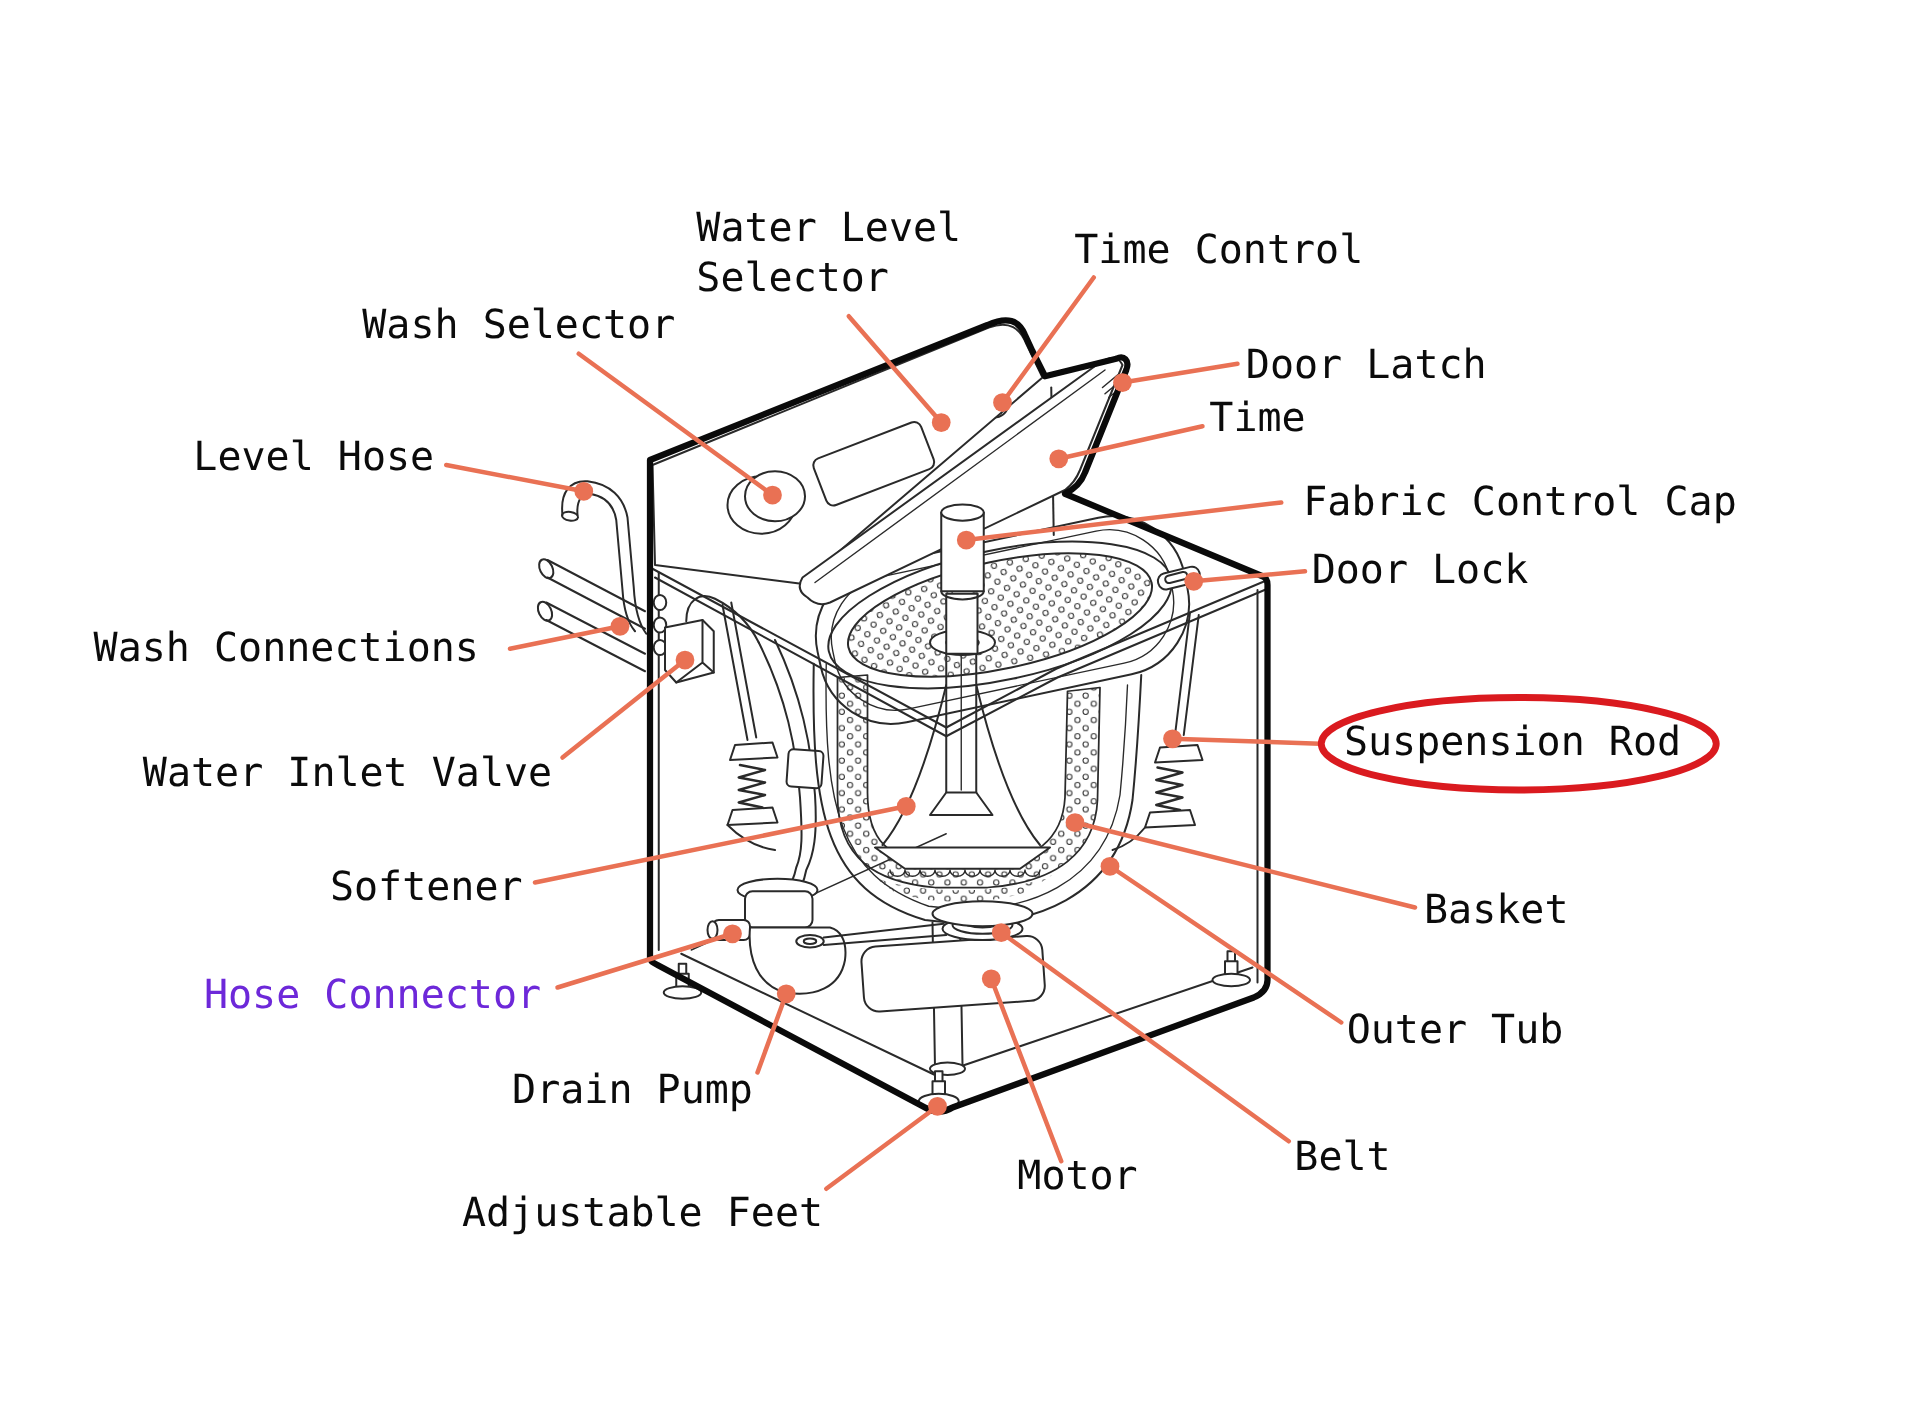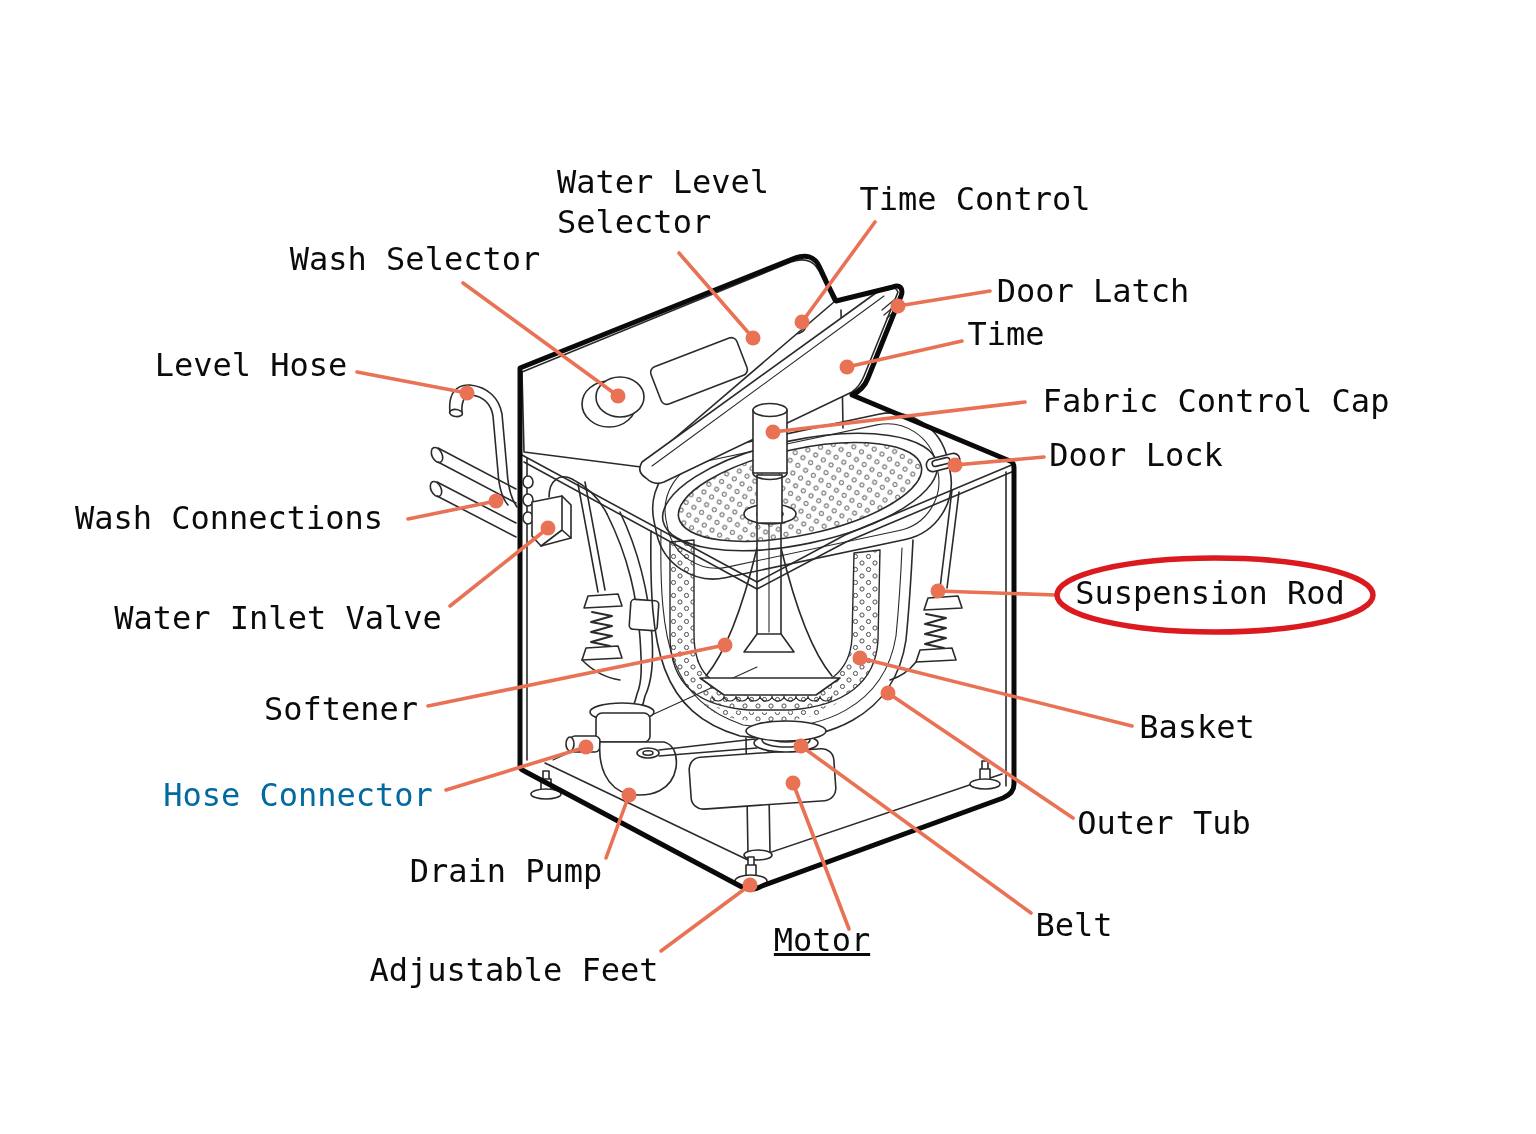--- a/index.html
+++ b/index.html
@@ -240,21 +240,21 @@
       <div class="part-label" style="left: 251px; top: 365px; color: rgb(11, 11, 11);">Level Hose</div>
       <div class="part-label" style="left: 1093px; top: 291px; color: rgb(11, 11, 11);">Door Latch</div>
       <div class="part-label" style="left: 1006px; top: 334px; color: rgb(11, 11, 11);">Time</div>
       <div class="part-label" style="left: 1216px; top: 401px; color: rgb(11, 11, 11);">Fabric Control Cap</div>
       <div class="part-label" style="left: 1136px; top: 455px; color: rgb(11, 11, 11);">Door Lock</div>
       <div class="part-label" style="left: 229px; top: 518px; color: rgb(11, 11, 11);">Wash Connections</div>
       <div class="part-label" style="left: 278px; top: 618px; color: rgb(11, 11, 11);">Water Inlet Valve</div>
       <div class="part-label" style="left: 1210px; top: 593px; color: rgb(11, 11, 11);">Suspension Rod</div>
       <div class="part-label" style="left: 341px; top: 709px; color: rgb(11, 11, 11);">Softener</div>
       <div class="part-label" style="left: 1197px; top: 727px; color: rgb(11, 11, 11);">Basket</div>
-      <div class="part-label" style="left: 298px; top: 795px; color: #0369a1;">Hose Connector</div>
+      <div class="part-label" style="left: 298px; top: 795px; color: #6d28d9;">Hose Connector</div>
       <div class="part-label" style="left: 1164px; top: 823px; color: rgb(11, 11, 11);">Outer Tub</div>
       <div class="part-label" style="left: 506px; top: 871px; color: rgb(11, 11, 11);">Drain Pump</div>
       <div class="part-label" style="left: 1074px; top: 925px; color: rgb(11, 11, 11);">Belt</div>
-      <div class="part-label" style="left: 822px; top: 940px; color: rgb(11, 11, 11); text-decoration: underline;">Motor</div>
+      <div class="part-label" style="left: 862px; top: 940px; color: rgb(11, 11, 11);">Motor</div>
       <div class="part-label" style="left: 514px; top: 970px; color: rgb(11, 11, 11);">Adjustable Feet</div>
     </div>
 
 </div>
 
 </body></html>

